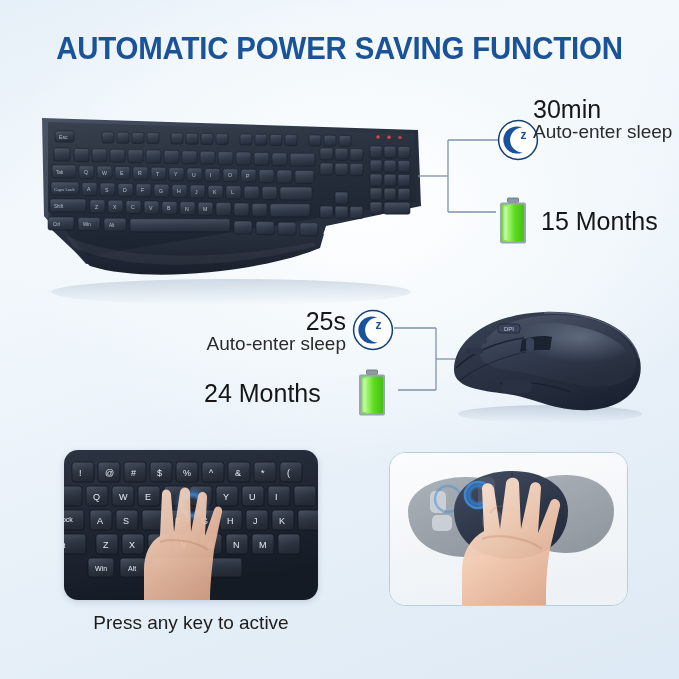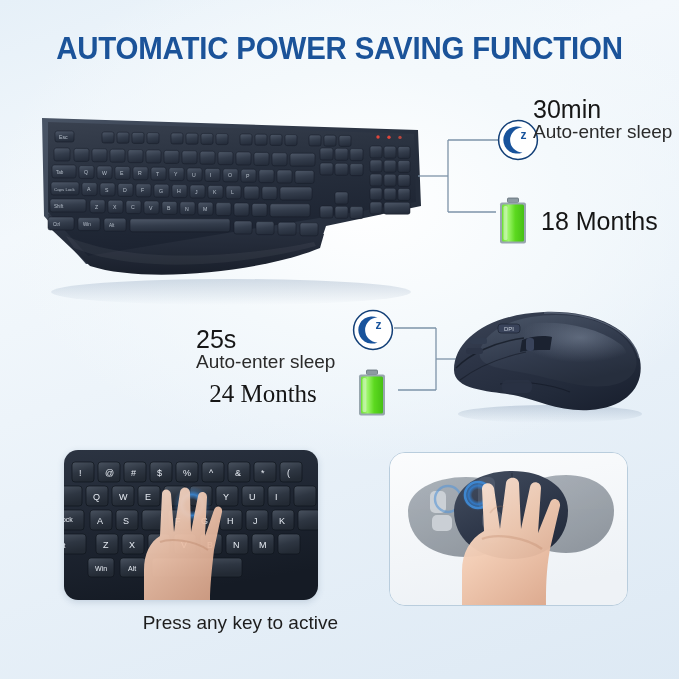--- a/index.html
+++ b/index.html
@@ -44,27 +44,27 @@
 
   
   .spec{position:absolute;color:#1d1d1d;}
   .spec .big{font-size:25px;line-height:27px;letter-spacing:0px;color:#161616;}
   .spec .sub{font-size:19px;line-height:18px;color:#2b2b2b;}
   .months{position:absolute;font-size:25px;color:#161616;line-height:27px;white-space:nowrap;}
 
   .kb-spec{left:533px;top:96px;text-align:left;}
   .kb-months{left:541px;top:208px;}
 
-  .ms-spec{left:196px;top:308px;width:150px;margin-top:18px;}
-  .ms-months{left:188px;top:380px;width:150px;text-align:center;font-family:Liberation Serif, serif;}
+  .ms-spec{left:196px;top:308px;width:150px;text-align:right;}
+  .ms-months{left:204px;top:380px;width:150px;text-align:left;}
 
   
   .panel{position:absolute;overflow:hidden;}
   .panel-img{position:absolute;inset:0;}
-  .cap{position:absolute;text-align:right;color:#1d1d1d;font-size:19px;line-height:23px;white-space:pre-line;}
+  .cap{position:absolute;text-align:center;color:#1d1d1d;font-size:19px;line-height:23px;white-space:pre-line;}
 
   .panel-left{left:64px;top:450px;width:254px;height:150px;border-radius:14px;
     box-shadow:0 2px 7px rgba(40,70,110,.18);}
   .cap-left{left:44px;top:611px;width:294px;}
 
   .panel-right{left:389px;top:452px;width:237px;height:152px;border-radius:16px;
     background:#f4f7fa;border:1px solid #b9cddd;}
   .cap-right{left:362px;top:607px;width:292px;}
 </style>
 </head>
@@ -312,21 +312,21 @@
           <stop offset="60%" stop-color="#5cd91f"></stop>
           <stop offset="100%" stop-color="#46c014"></stop>
         </linearGradient>
       </defs>
       <rect x="12.5" y="2" width="11" height="4.5" rx="1" fill="#8d9aa2" stroke="#5f6d76" stroke-width="0.8"></rect>
       <rect x="5" y="6.5" width="26" height="41" rx="2" fill="#98a6ae"></rect>
       <rect x="7" y="8.5" width="22" height="37" rx="1.5" fill="url(#bgr1)"></rect>
       <rect x="8.5" y="10" width="4" height="34" rx="1.5" fill="rgba(255,255,255,.45)"></rect>
     </svg>
   </div>
-  <div class="months kb-months">18 Months</div>
+  <div class="months kb-months">15 Months</div>
 
   <div class="spec ms-spec">
     <div class="big">25s</div>
     <div class="sub">Auto-enter sleep</div>
   </div>
 
   <div class="moon-ic" style="left:352px;top:309px;">
     <svg width="42" height="42" viewBox="0 0 42 42">
       <circle cx="21" cy="21" r="19.4" fill="#ffffff" stroke="#123f77" stroke-width="1.5"></circle>
       <path d="M25.5,8.6 A13.6,13.6 0 1 0 25.5,33.4 A10.6,10.6 0 0 1 25.5,8.6 Z" fill="#18539c"></path>

